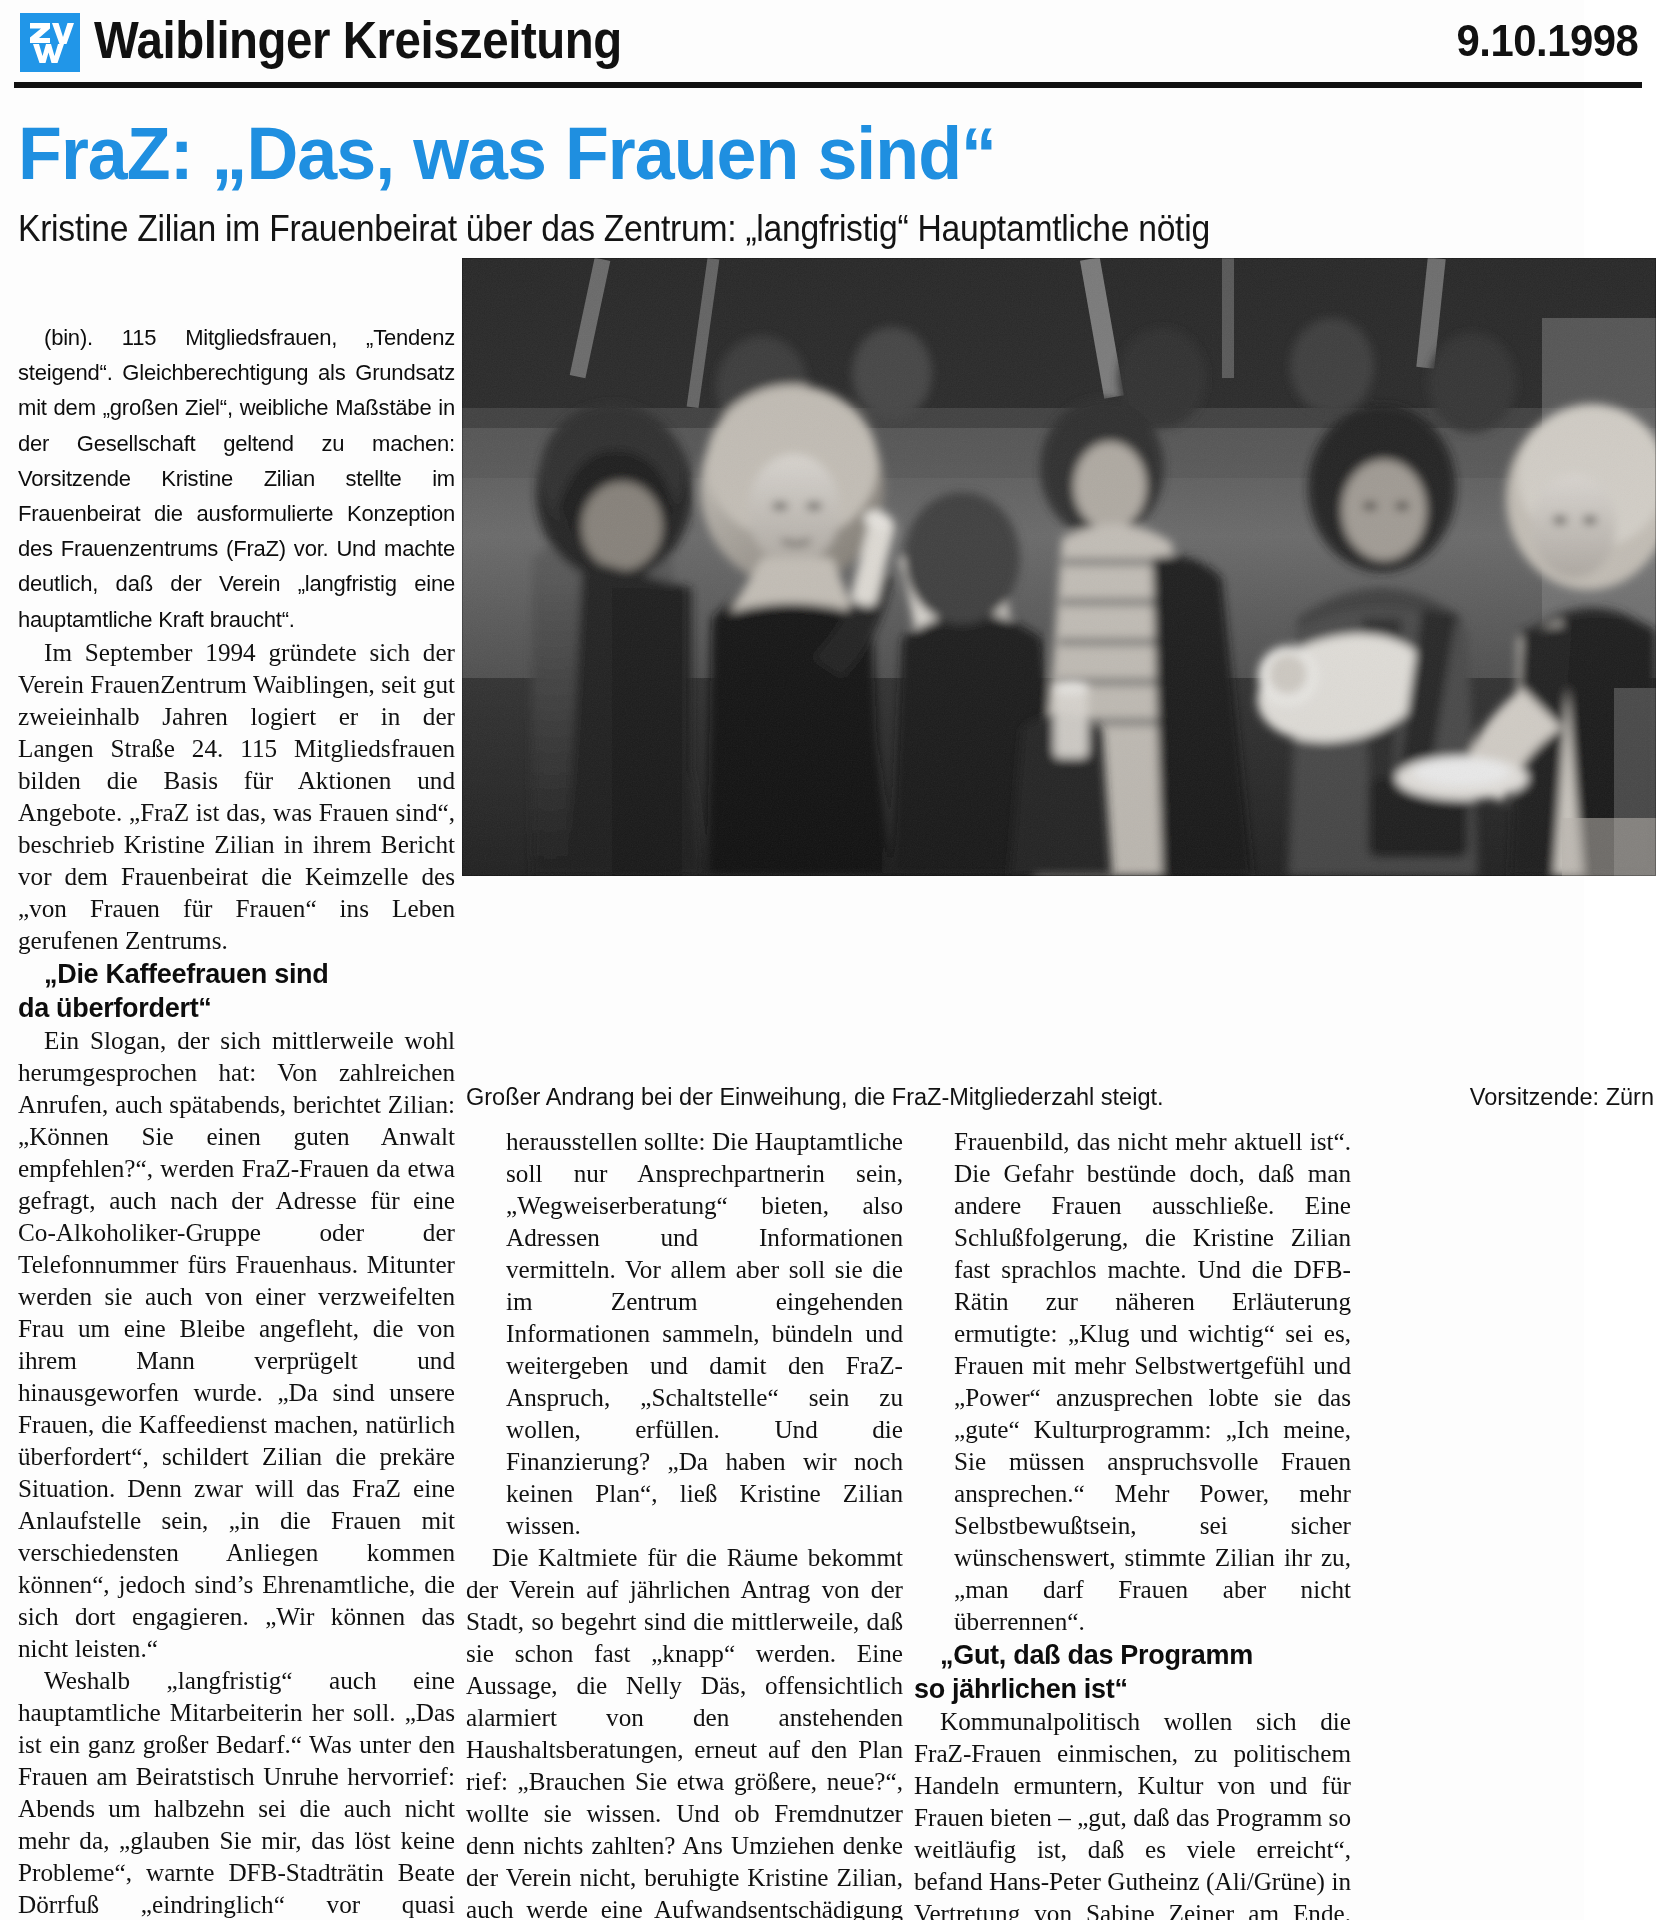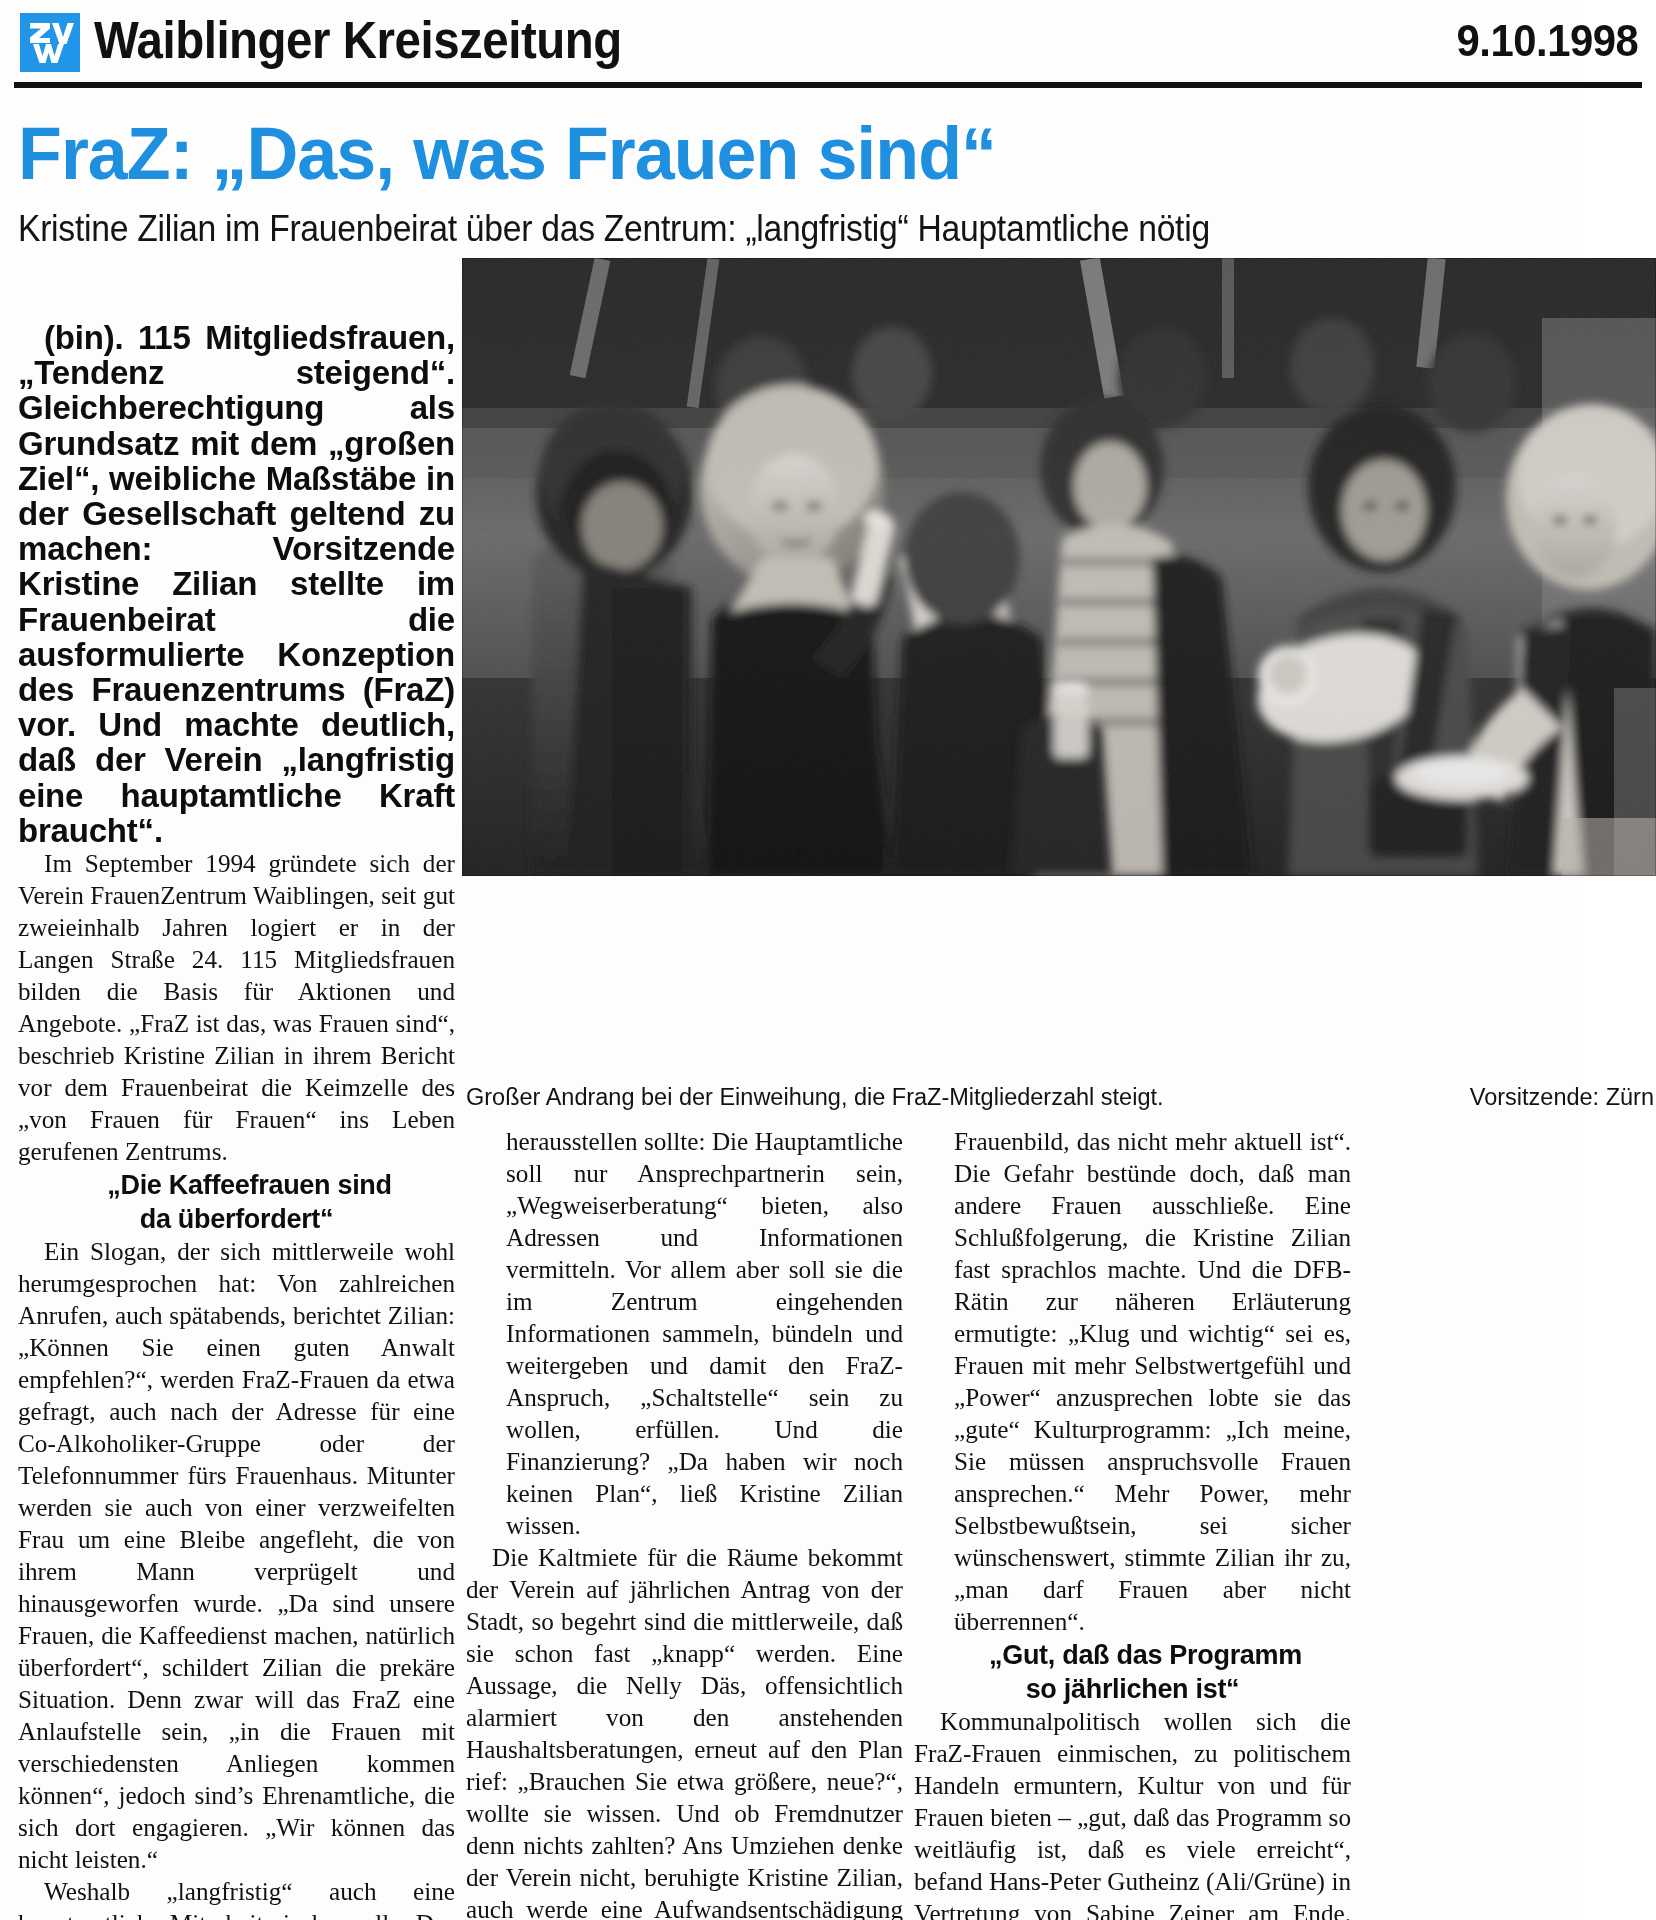--- a/index.html
+++ b/index.html
@@ -159,38 +159,38 @@
   .col p.noindent { text-indent: 0; margin-left: 40px; }
   .col p:last-child { text-align: justify; }
 
   
   .col-A { left: 18px;   top: 320px;  width: 437px; }
   .col-B { left: 466px;  top: 1126px; width: 437px; }
   .col-C { left: 914px;  top: 1126px; width: 437px; }
 
   .lead {
     font-family: "Liberation Sans", sans-serif;
-    font-weight: bold;
-    font-size: 33px;
+    font-weight: normal;
+    font-size: 22px;
     line-height: 35.2px;
     letter-spacing: -0.2px;
     text-align: justify;
     margin: 0 0 16px 0;
     text-indent: 0;
     color: #0d0d0d;
   }
 
   .crosshead {
     font-family: "Liberation Sans", sans-serif;
     font-weight: bold;
     font-size: 27px;
     line-height: 34px;
     letter-spacing: -0.3px;
     color: #0d0d0d;
-    text-align: center;
+    text-align: left;
     text-indent: 0;
     margin: 13px 0 9px 0;
     white-space: pre-line;
   }
 
   
   .col p { margin-bottom: 0; }
 </style>
 </head>
 <body>

